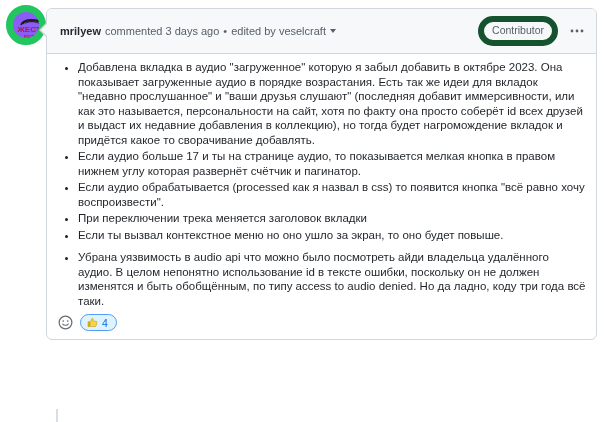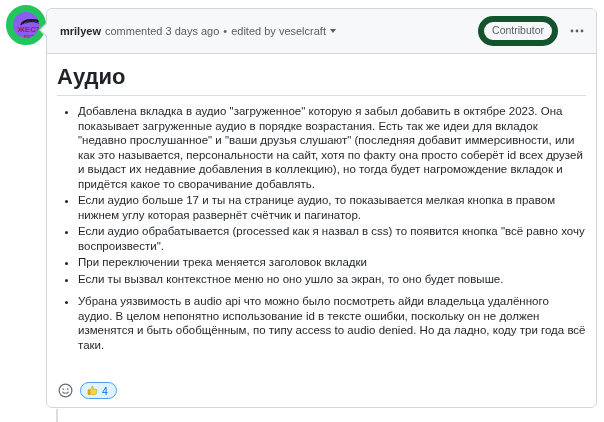--- a/index.html
+++ b/index.html
@@ -15,21 +15,21 @@
     border-radius:50%;background:#8b5cf6;border:7px solid #22c55e;
     overflow:hidden;box-sizing:border-box;cursor:pointer;
   }
   
   .timeline-line{
     position:absolute;left:56px;top:409px;width:2px;height:13px;
     background:#d8dee4;
   }
   
   .card{
-    position:absolute;left:46px;top:8px;width:551px;height:400px;
+    position:absolute;left:46px;top:8px;width:551px;height:332px;
     border:1px solid #d0d7de;border-radius:6px;background:#fff;
     box-sizing:border-box;display:flex;flex-direction:column;
   }
   .card::before{
     content:"";position:absolute;left:-8px;top:13px;
     border-style:solid;border-width:8px 8px 8px 0;
     border-color:transparent #d0d7de transparent transparent;
   }
   .card::after{
     content:"";position:absolute;left:-6.5px;top:14.5px;
@@ -115,21 +115,20 @@
         <circle cx="2" cy="2" r="1.4" fill="#57606a"></circle>
         <circle cx="7" cy="2" r="1.4" fill="#57606a"></circle>
         <circle cx="12" cy="2" r="1.4" fill="#57606a"></circle>
       </svg>
     </span>
   </div>
 
   <div class="card-body">
     <div class="markdown">
 
-      <h1>Аудио</h1>
       <ul>
         <li>Добавлена вкладка в аудио "загруженное" которую я забыл добавить в октябре 2023. Она показывает загруженные аудио в порядке возрастания. Есть так же идеи для вкладок "недавно прослушанное" и "ваши друзья слушают" (последняя добавит иммерсивности, или как это называется, персональности на сайт, хотя по факту она просто соберёт id всех друзей и выдаст их недавние добавления в коллекцию), но тогда будет нагромождение вкладок и придётся какое то сворачивание добавлять.</li>
         <li>Если аудио больше 17 и ты на странице аудио, то показывается мелкая кнопка в правом нижнем углу которая развернёт счётчик и пагинатор.</li>
         <li>Если аудио обрабатывается (processed как я назвал в css) то появится кнопка "всё равно хочу воспроизвести".</li>
         <li>При переключении трека меняется заголовок вкладки</li>
         <li>Если ты вызвал контекстное меню но оно ушло за экран, то оно будет повыше.</li>
       </ul>
 
       <ul>
         <li>Убрана уязвимость в audio api что можно было посмотреть айди владельца удалённого аудио. В целом непонятно использование id в тексте ошибки, поскольку он не должен изменятся и быть обобщённым, по типу access to audio denied. Но да ладно, коду три года всё таки.</li>

